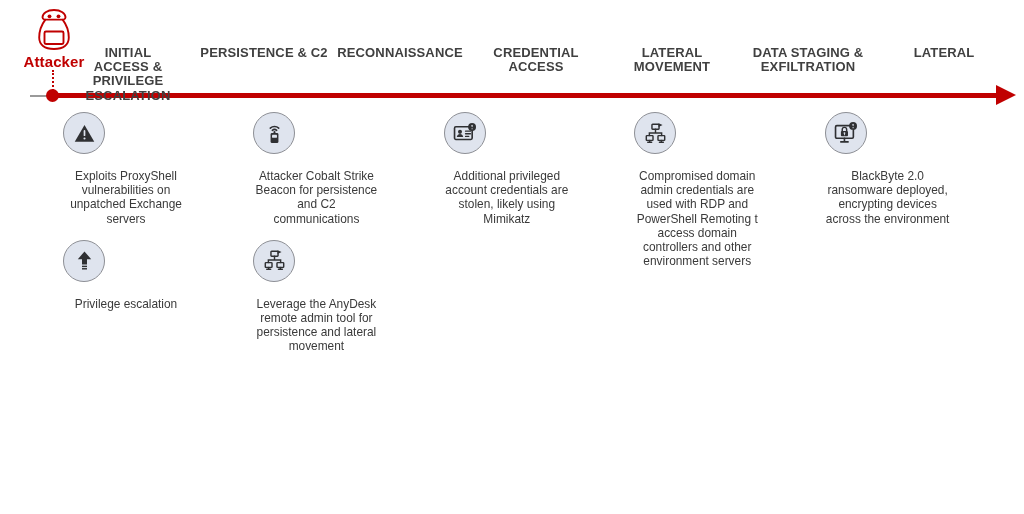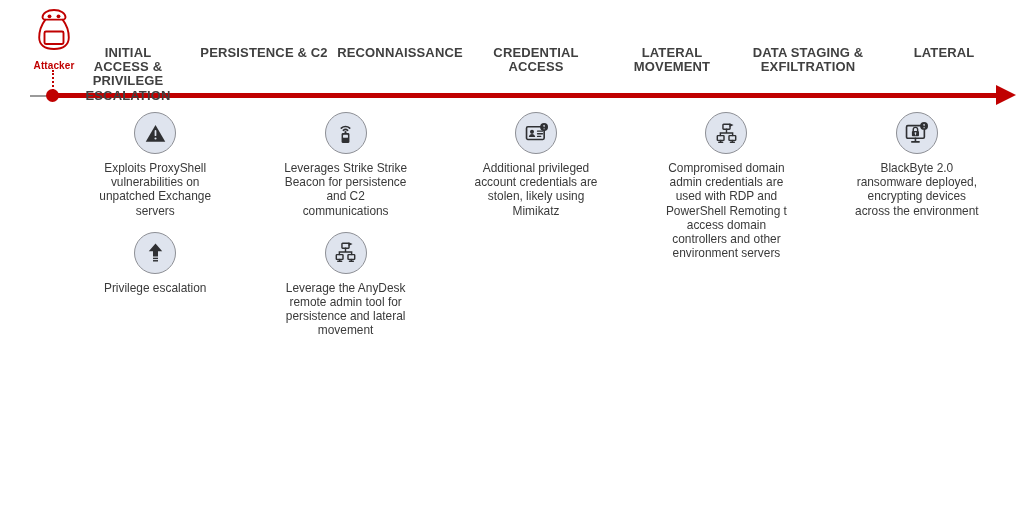--- a/index.html
+++ b/index.html
@@ -24,22 +24,22 @@
     width: 72px;
     text-align: center;
   }
   #attacker-block .attacker-glyph {
     display: block;
     width: 72px;
     height: 46px;
   }
   #attacker-block .attacker-label {
     display: block;
-    margin-top: 8px;
-    font-size: 10px;
+    margin-top: 1px;
+    font-size: 15px;
     font-weight: bold;
     color: #c00000;
     letter-spacing: .1px;
   }
   #attacker-drop {
     position: absolute;
     left: 52px;
     top: 70px;
     width: 0;
     height: 24px;
@@ -125,22 +125,22 @@
     display: flex;
     flex-direction: column;
     align-items: center;
     padding: 0 3px;
     box-sizing: border-box;
   }
   .step {
     width: 100%;
     display: flex;
     flex-direction: column;
-    align-items: center;
     margin-bottom: 14px;
+    gap: 8px;
   }
   .step-icon {
     width: 42px;
     height: 42px;
     border-radius: 50%;
     background: #dfe4ee;
     border: 1.4px solid #8d8f95;
     display: flex;
     align-items: center;
     justify-content: center;
@@ -226,21 +226,21 @@
           <svg viewBox="0 0 24 24" width="23" height="23">
             <g fill="none" stroke="#2f3033" stroke-width="1.6" stroke-linecap="round">
               <path d="M7.6 6.4 A6.4 6.4 0 0 1 16.4 6.4"></path>
               <path d="M9.7 8.7 A3.4 3.4 0 0 1 14.3 8.7"></path>
             </g>
             <circle cx="12" cy="10.6" r="1.15" fill="#2f3033"></circle>
             <rect x="7.9" y="11.6" width="8.2" height="10.4" rx="1.5" fill="#2f3033"></rect>
             <rect x="9.4" y="13.4" width="5.2" height="3.1" rx=".5" fill="#dfe4ee"></rect>
           </svg>
         </div>
-        <div class="step-text">Leverages Strike Strike Beacon for persistence and C2 communications</div>
+        <div class="step-text">Attacker Cobalt Strike Beacon for persistence and C2 communications</div>
       </div>
       <div class="step">
         <div class="step-icon">
           <svg viewBox="0 0 24 24" width="23" height="23">
             <g fill="none" stroke="#2f3033" stroke-width="1.5" stroke-linecap="round">
               <rect x="8.3" y="2.3" width="7.4" height="5.2" rx=".7"></rect>
               <path d="M12 7.6 V10.4 M5.6 14 V11.4 H18.4 V14"></path>
               <rect x="2.4" y="14.2" width="7" height="5" rx=".7"></rect>
               <rect x="14.6" y="14.2" width="7" height="5" rx=".7"></rect>
               <path d="M3.9 21.1 H8 M16.1 21.1 H20.2"></path>

